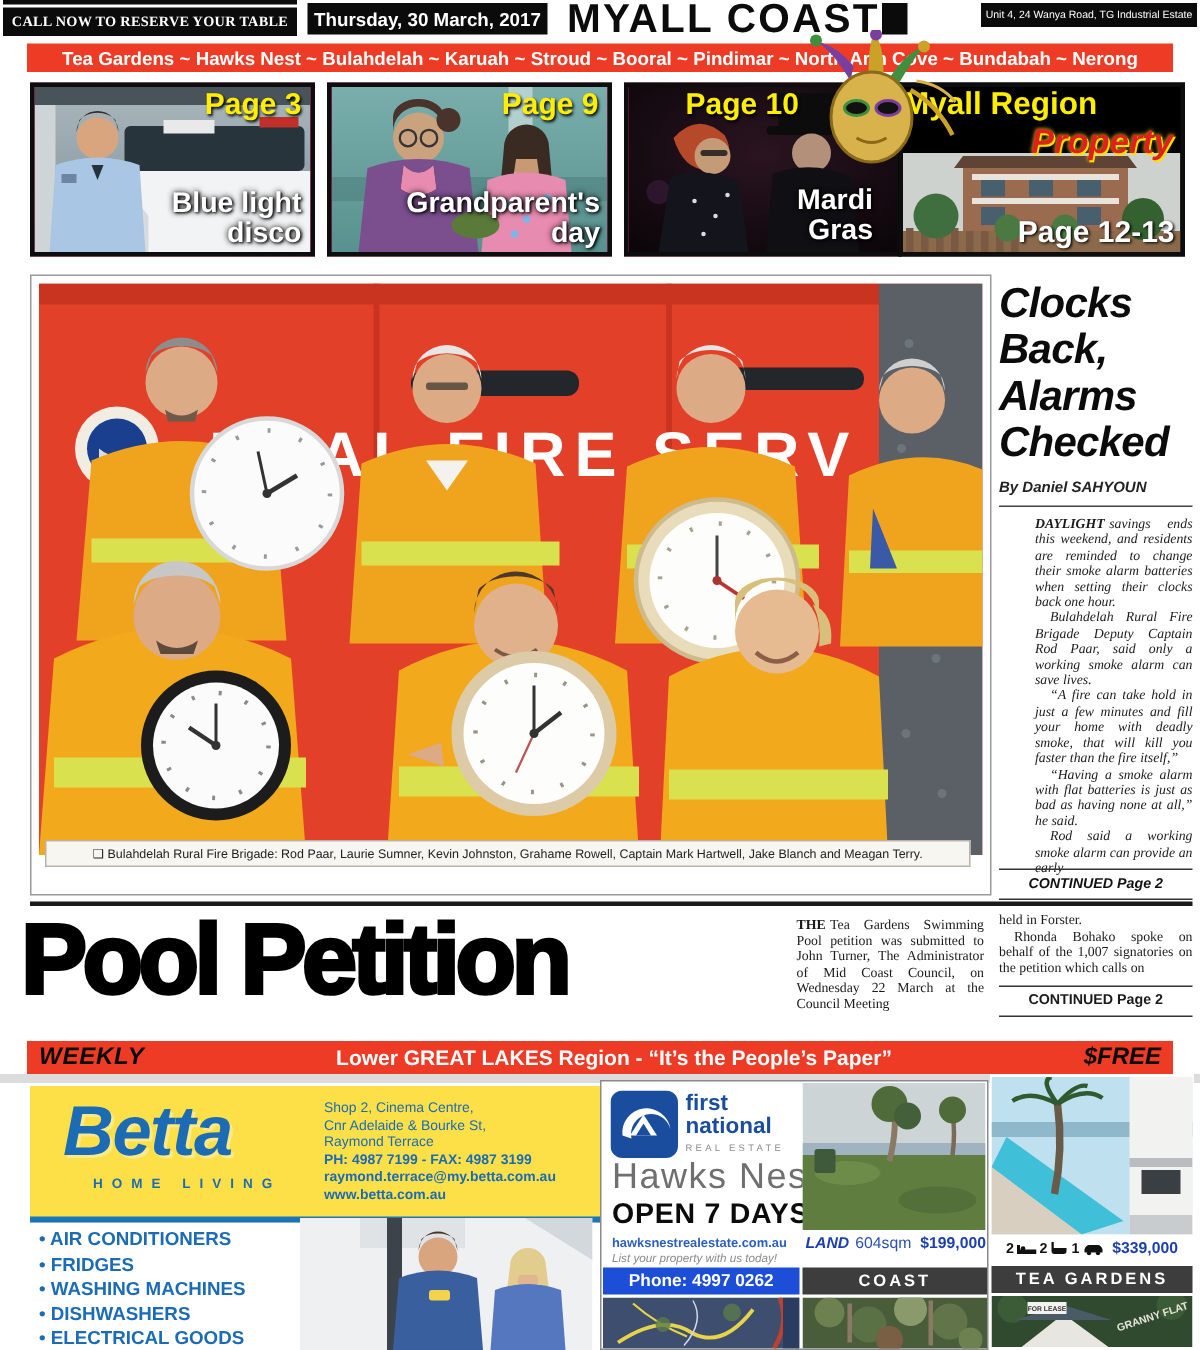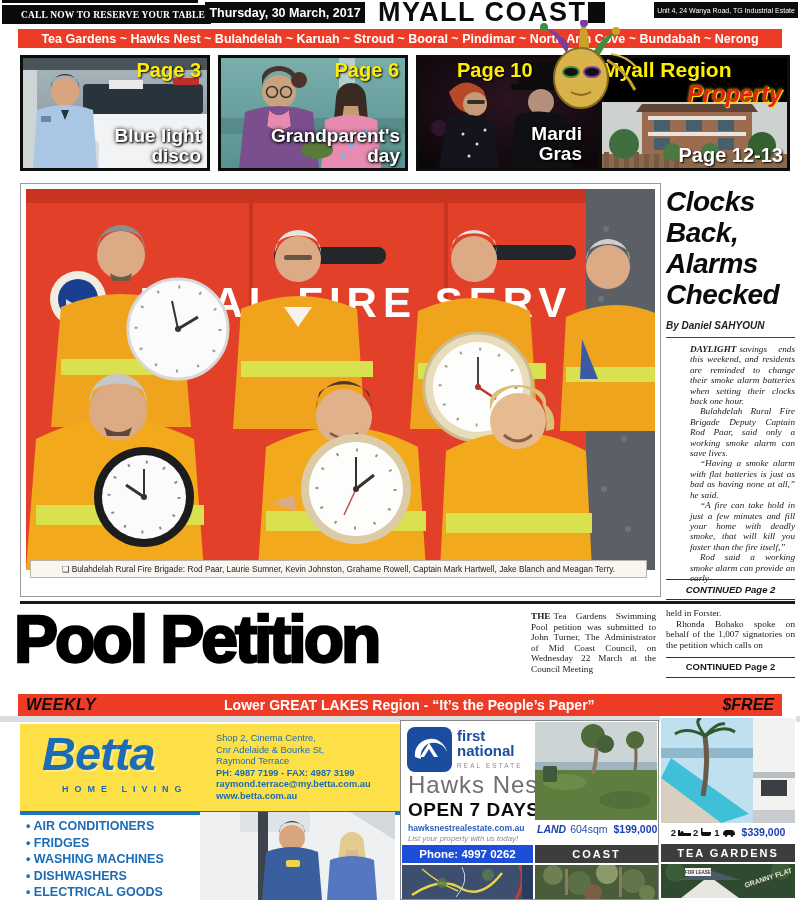--- a/index.html
+++ b/index.html
@@ -4,21 +4,21 @@
 <style>
   html,body{margin:0;padding:0;background:#fff;}
   .page{position:relative;width:800px;height:900px;background:#fff;overflow:hidden;
         font-family:"Liberation Sans",sans-serif;color:#111;}
   .abs{position:absolute;}
   .blackbox{background:#0b0b0b;color:#fff;display:flex;align-items:center;justify-content:center;}
 
   
   .reserve-cut{left:2px;top:0;width:196px;height:3px;background:#0b0b0b;}
   .reserve{left:2px;top:5px;width:196px;height:19px;font-family:"Liberation Serif",serif;
-           font-weight:bold;font-size:9.5px;letter-spacing:.2px;padding-left:13px;}
+           font-weight:bold;font-size:9.5px;letter-spacing:.2px;}
   .datebox{left:205px;top:2px;width:160px;height:21px;font-weight:bold;font-size:12.5px;}
   .mast-title{left:378px;top:-3px;width:215px;height:30px;font-size:27px;font-weight:bold;
               letter-spacing:1.5px;color:#0b0b0b;white-space:nowrap;}
   .mast-sq{left:588px;top:2px;width:17px;height:21px;background:#0b0b0b;}
   .addrbox{left:654px;top:2px;width:144px;height:16px;font-size:7px;}
 
   .regions{left:18px;top:29px;width:764px;height:19px;background:#ee3b26;color:#fff;
            font-weight:bold;font-size:12.5px;display:flex;align-items:center;justify-content:center;white-space:nowrap;}
 
   
@@ -169,21 +169,21 @@
       <path d="M48,52 q10,10 20,0 l2,16 q-12,8 -24,0 z" fill="#e88bb0"></path>
       <circle cx="130" cy="44" r="15" fill="#c89a74"></circle>
       <path d="M115,40 a15,15 0 0 1 30,0 l2,22 h-8 l-2,-14 l-14,0 l-2,14 h-8 z" fill="#3a2b22"></path>
       <path d="M104,62 q26,-10 52,0 l4,48 h-60 z" fill="#e88bb0"></path>
       <circle cx="116" cy="78" r="2.5" fill="#7ab6e8"></circle>
         <circle cx="130" cy="88" r="2.5" fill="#7ab6e8"></circle>
       <circle cx="144" cy="74" r="2.5" fill="#7ab6e8"></circle>
         <circle cx="122" cy="98" r="2.5" fill="#7ab6e8"></circle>
       <ellipse cx="96" cy="92" rx="16" ry="9" fill="#5a7a3a"></ellipse>
     </svg>
-    <div class="pagelabel" style="top:1px;right:6px;">Page 6</div>
+    <div class="pagelabel" style="top:1px;right:6px;">Page 9</div>
     <div class="teasertitle" style="right:5px;bottom:2px;">
       <div>Grandparent's</div>
       <div>day</div>
     </div>
   </div>
 
   <div class="abs teaser t3">
     <svg width="179" height="110" viewBox="0 0 179 110">
       <defs>
           <radialGradient id="g3" cx=".5" cy=".4" r=".9">
@@ -373,22 +373,22 @@
     </svg>
     <div class="caption">❑ Bulahdelah Rural Fire Brigade: Rod Paar, Laurie Sumner, Kevin Johnston, Grahame Rowell, Captain Mark Hartwell, Jake Blanch and Meagan Terry.</div>
   </div>
 
   <div class="abs story-col">
     <div class="headline">Clocks Back, Alarms Checked</div>
     <div class="byline">By Daniel SAHYOUN</div>
     <div class="bodytext">
       <p class="par first"><b class="lead">DAYLIGHT</b><span>savings ends this weekend, and residents are reminded to change their smoke alarm batteries when setting their clocks back one hour.</span></p>
       <p class="par"><span>Bulahdelah Rural Fire Brigade Deputy Captain Rod Paar, said only a working smoke alarm can save lives.</span></p>
+      <p class="par"><span>“A fire can take hold in just a few minutes and fill your home with deadly smoke, that will kill you faster than the fire itself,”</span></p>
       <p class="par"><span>“Having a smoke alarm with flat batteries is just as bad as having none at all,” he said.</span></p>
-      <p class="par"><span>“A fire can take hold in just a few minutes and fill your home with deadly smoke, that will kill you faster than the fire itself,”</span></p>
       <p class="par"><span>Rod said a working smoke alarm can provide an early</span></p>
     </div>
     <div class="continued">CONTINUED Page 2</div>
   </div>
 
   <div class="abs divider"></div>
 
   <div class="abs pool-headline">Pool Petition</div>
   <div class="abs pool-col1">
     <b class="lead">THE</b><span>Tea Gardens Swimming Pool petition was submitted to John Turner, The Administrator of Mid Coast Council, on Wednesday 22 March at the Council Meeting</span>

